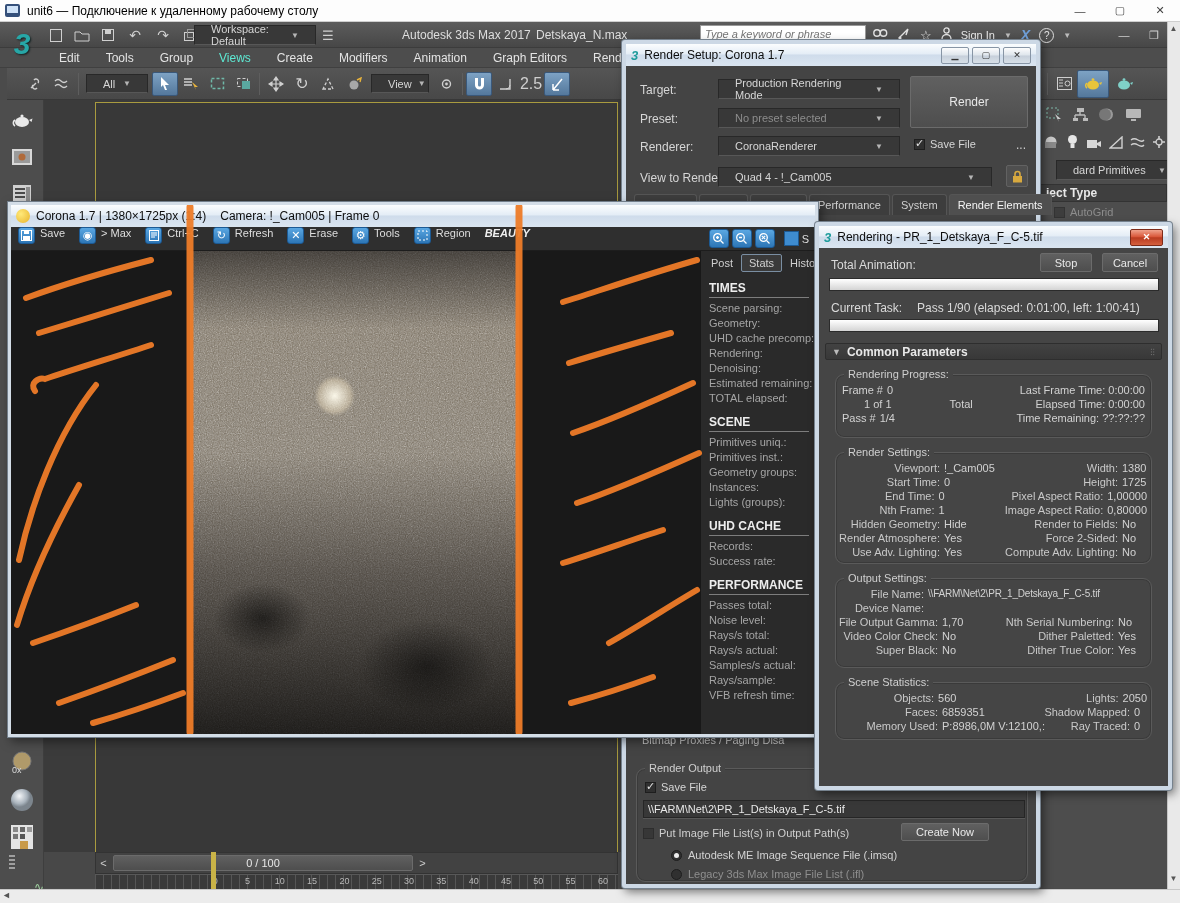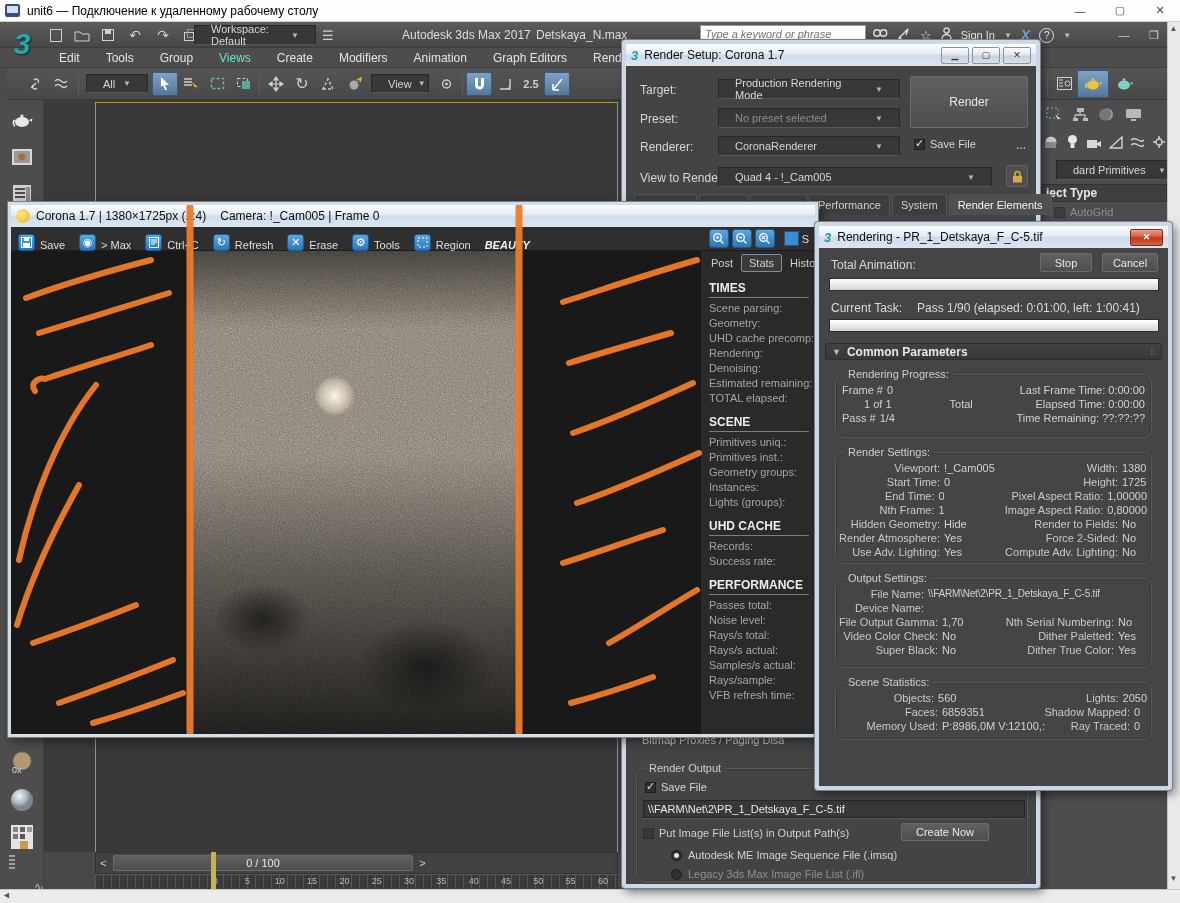--- a/index.html
+++ b/index.html
@@ -35,21 +35,21 @@
 .st-row{display:flex;font-size:11px;line-height:14px;color:#d2d2d2;white-space:nowrap}
 .st-row .k{text-align:right;color:#c9c9c9}
 .st-row .v{margin-left:4px}
 
 .ti{width:26px;height:24px;border:1px solid transparent;border-radius:2px;display:flex;align-items:center;justify-content:center;color:#cfcfcf;font-size:14px;flex:none}
 .ti.on{background:linear-gradient(#7da2c4,#54789c);border-color:#3a587a;color:#fff}
 .ti svg{display:block}
 .vsep{width:1px;height:22px;background:#3a3a3a;border-right:1px solid #5e5e5e;margin:0 3px;flex:none}
 
 .icbtn{width:17px;height:17px;border-radius:3px;flex:none;background:linear-gradient(#5aa7e2,#2d76b6);border:1px solid #1c5a94;color:#fff;display:flex;align-items:center;justify-content:center;font-size:11px;margin-right:5px}
-.vfb-item{display:flex;align-items:flex-end;color:#dedede;font-size:11px;padding:0 7px;height:24px;white-space:nowrap}
+.vfb-item{display:flex;align-items:flex-start;color:#dedede;font-size:11px;padding:0 7px;height:24px;white-space:nowrap}
 .sec-h{font-size:12px;font-weight:bold;color:#ededed;border-bottom:1px solid #7d7d7d;margin:9px 6px 3px 8px;padding-bottom:2px}
 .sec-row{font-size:11px;color:#a5a5a5;line-height:15px;padding-left:8px;white-space:nowrap}
 .vfb-tab{font-size:11px;color:#cfcfcf;padding:2px 7px;border:1px solid transparent}
 .vfb-tab.on{border-color:#7a8ea2;background:#3a3a3a;border-radius:2px}
 .noise-wrap{position:absolute;overflow:hidden;background:#6e665a}
 .noise-wrap svg{position:absolute;left:0;top:0}
 .noise-ov{position:absolute;inset:0;background:
  radial-gradient(circle 26px at 44% 30%, rgba(255,252,238,.95), rgba(235,220,190,.45) 60%, rgba(0,0,0,0) 78%),
  radial-gradient(ellipse 70px 50px at 22% 76%, rgba(0,0,0,.55), rgba(0,0,0,0) 70%),
  radial-gradient(ellipse 95px 65px at 72% 86%, rgba(0,0,0,.5), rgba(0,0,0,0) 72%),
@@ -217,21 +217,21 @@
         <svg width="13" height="14">
           <path d="M2 1 v7 a4.5 4.5 0 0 0 9 0 v-7 h-3 v7 a1.5 1.5 0 0 1 -3 0 v-7 Z" fill="#fff"></path>
         </svg>
       </span>
     <span class="ti">
         <svg width="14" height="14">
           <path d="M2 12 L12 12 L12 2" fill="none" stroke="#cfcfcf" stroke-width="1.4"></path>
           <path d="M8 12 a4 4 0 0 0 4 -4" fill="none" stroke="#cfcfcf"></path>
         </svg>
       </span>
-    <span class="ti" style="font-size:11px;font-weight:bold">2.5</span>
+    <span class="ti" style="font-size:16px;font-weight:normal">2.5</span>
     <span class="ti on">
         <svg width="13" height="14">
           <path d="M2 13 L11 2 M2 13 h6 M2 13 v-6" stroke="#fff" stroke-width="1.5" fill="none"></path>
         </svg>
       </span>
   </div>
 
   <div class="abs" style="left:1044px;top:68px;width:123px;height:32px;background:linear-gradient(#555,#484848);border-bottom:1px solid #383838;display:flex;align-items:center">
     <span class="vsep"></span>
     <span class="ti">

